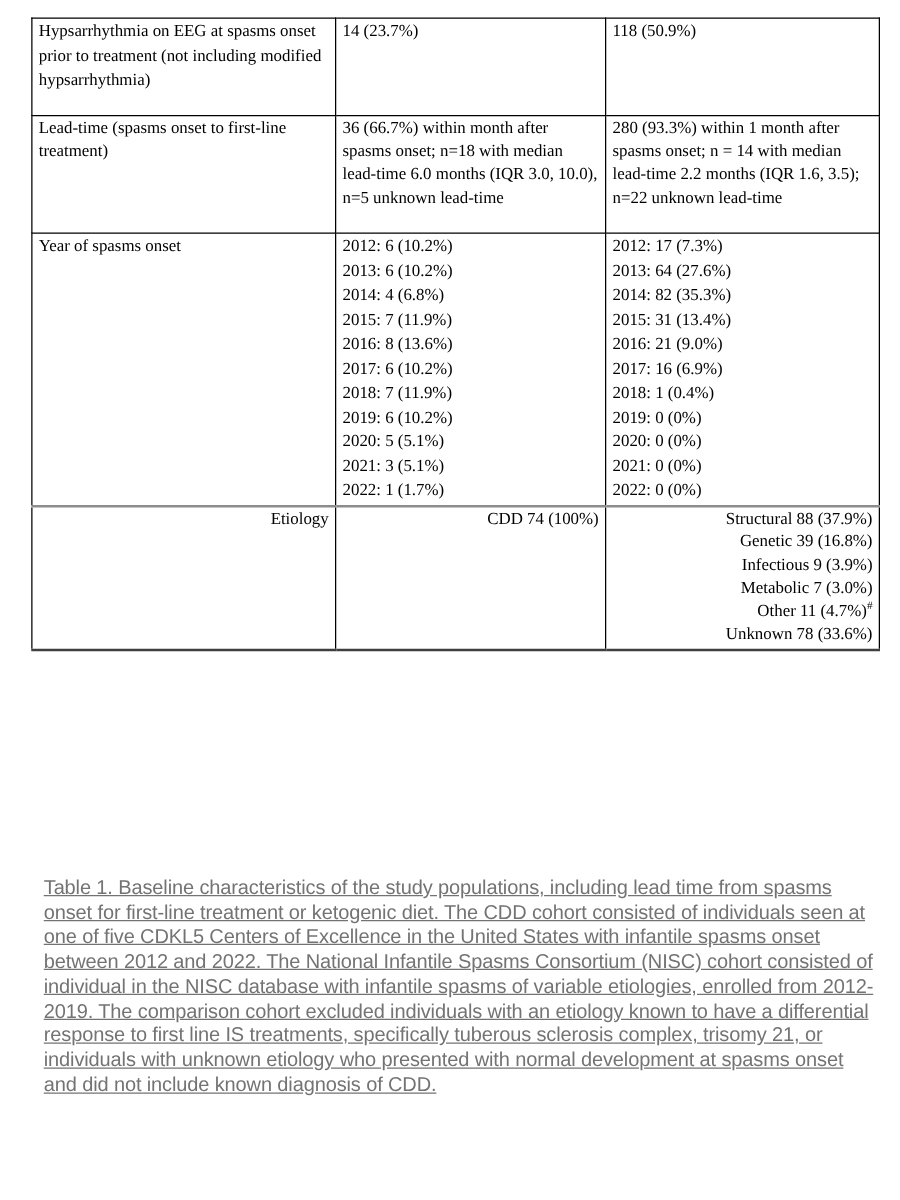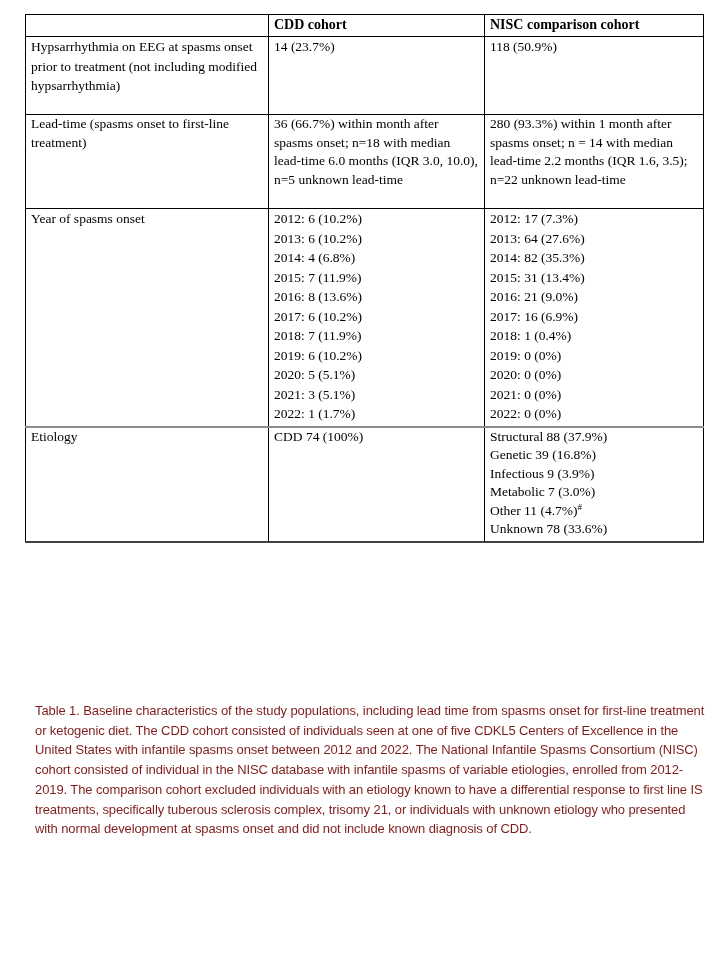--- a/index.html
+++ b/index.html
@@ -33,50 +33,46 @@
   .tbl tr.r-lead     { height:94px; }
   .tbl tr.r-age      { height:38px; }
   .tbl tr.r-duration { height:58px; }
   .tbl tr.r-year     { height:215px; }
   .tbl tr.r-etiology { height:112px; }
   .tbl tr.r-hyps td  { line-height:19.6px; }
   .tbl tr.r-year td  { line-height:19.5px; }
   
   .tbl tr.r-age td      { border-bottom:2.5px solid #8c8c8c; }
   .tbl tr.r-year td     { border-bottom:2.5px solid #8c8c8c; }
-  .tbl tr.r-etiology td { border-bottom:2px solid #3f3f3f; }
+  .tbl tr.r-etiology td { border-bottom:2px solid #3f3f3f;text-align:right; }
   .justify  { text-align:justify; }
   .prelines { white-space:pre-line; }
   .et-line  { line-height:18.6px; }
   sup.fnote { font-size:9px; line-height:0; vertical-align:super; }
   .caption {
     position:absolute; left:35px; top:701px; width:670px; margin:0;
     font-family:"Liberation Sans","DejaVu Sans",sans-serif;
-    font-size:13px; line-height:19.7px; color:#7f1d1d;
+    font-size:16px; line-height:19.7px; color:#737373;
     letter-spacing:-0.1px;
+    text-decoration:underline;
   }
 </style>
 </head>
 <body>
 
 <div class="page">
 
   <table class="tbl">
     <colgroup>
         <col class="c1">
         <col class="c2">
         <col class="c3">
       </colgroup>
 
     <tbody>
-        <tr class="r-header">
-      <th></th>
-      <th>CDD cohort</th>
-      <th>NISC comparison  cohort</th>
-    </tr>
 
 
 
     <tr class="r-hyps">
       <td class="justify">Hypsarrhythmia on EEG at spasms onset prior to treatment (not including modified hypsarrhythmia)</td>
       <td>14 (23.7%)</td>
       <td>118 (50.9%)</td>
     </tr>
 
     <tr class="r-lead">

